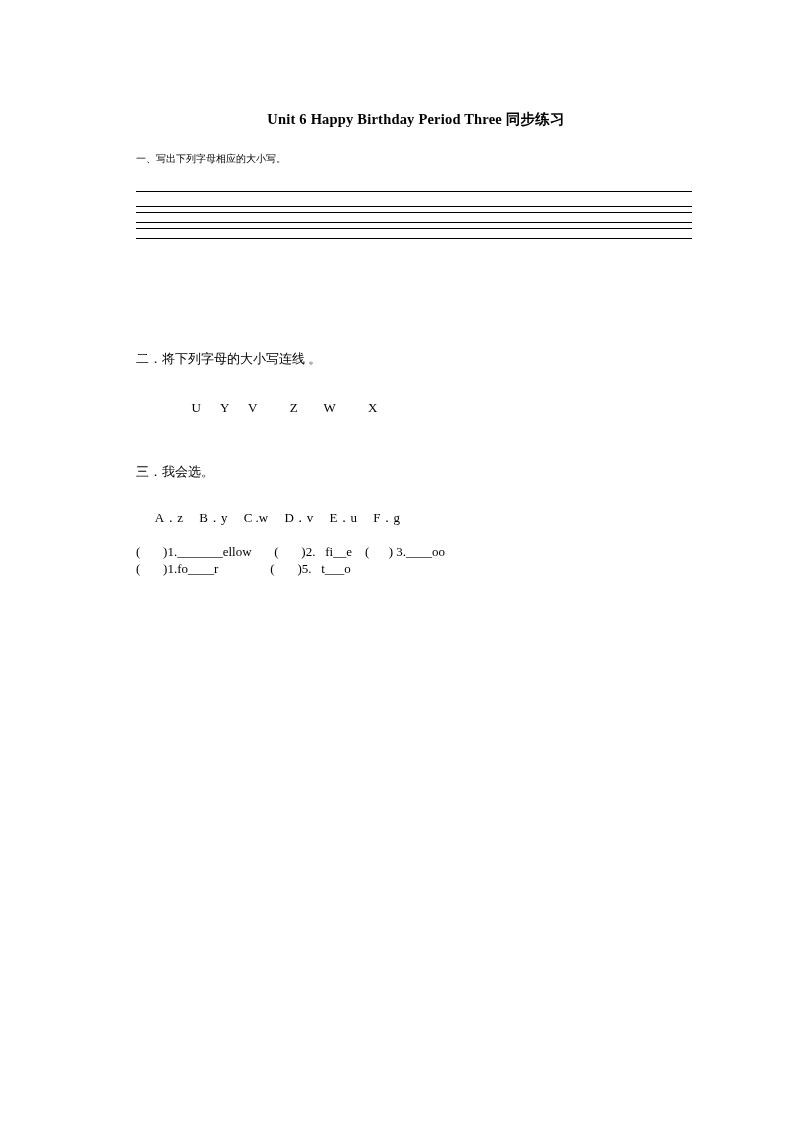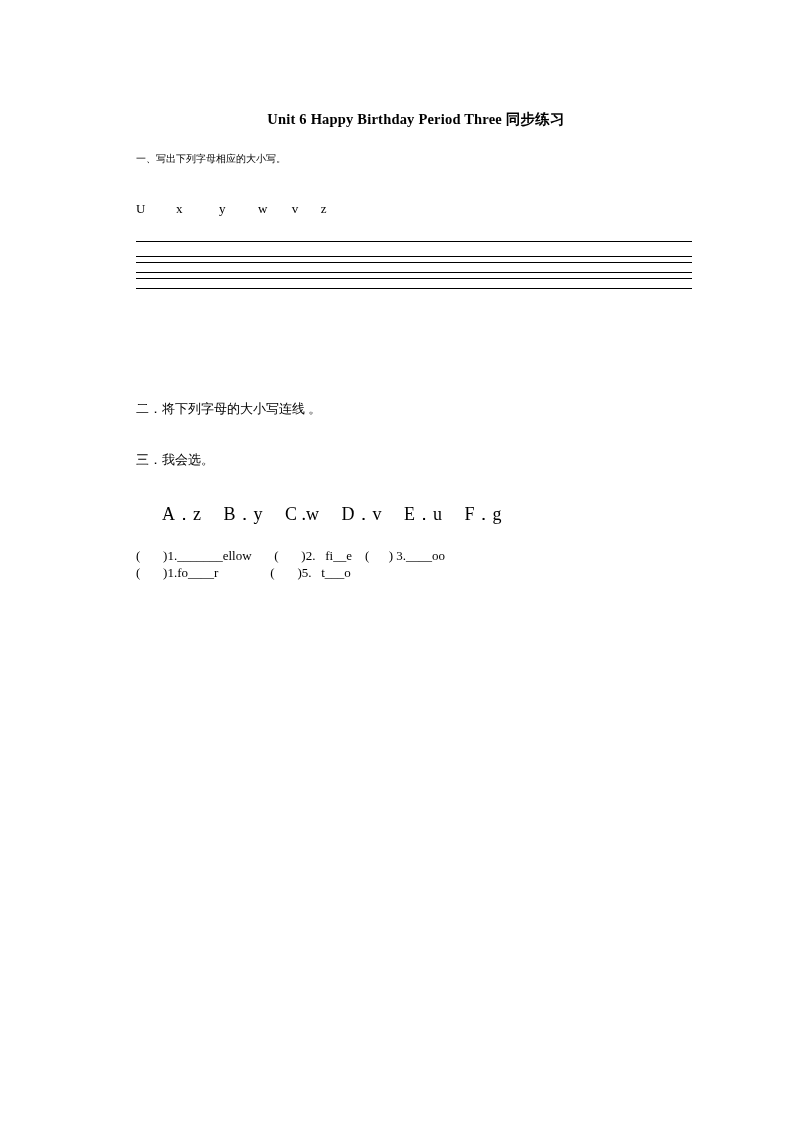--- a/index.html
+++ b/index.html
@@ -72,60 +72,60 @@
     margin-top: 14px;
     font-size: 13px;
     padding-left: 36px;
     white-space: pre;
   }
   .match-row2 { margin-top: 28px; padding-left: 32px; }
 
   .q3-head { margin-top: 30px; font-size: 13px; }
   .opts-row {
     margin-top: 10px;
-    font-size: 18px;
+    font-size: 13px;
     white-space: pre;
     font-family: Liberation Serif, serif;
   }
   .blanks-row {
     margin-top: 1px;
     font-size: 13px;
     white-space: pre;
   }
 </style>
 </head>
 <body>
 
 <div class="page">
   <div class="content">
 
     <div class="doc-title">Unit 6 Happy Birthday Period Three 同步练习</div>
 
     <div class="section-head">一、写出下列字母相应的大小写。</div>
 
-    <div class="letters-row">
-      <span>U</span><span class="sp1"></span><span>x</span><span class="sp2"></span><span>y</span><span class="sp3"></span><span>w</span><span class="sp4"></span><span>v</span><span class="sp5"></span><span>z</span>
-    </div>
 
     <div class="rule-block">
       <div class="rule-line"></div>
       <div class="rule-gap-big"></div>
       <div class="rule-line"></div>
       <div class="rule-gap-thin"></div>
       <div class="rule-line"></div>
       <div class="rule-gap-mid"></div>
       <div class="rule-line"></div>
       <div class="rule-gap-thin"></div>
       <div class="rule-line"></div>
       <div class="rule-gap-mid"></div>
       <div class="rule-line"></div>
     </div>
 
     <div class="section-head q2-head">二．将下列字母的大小写连线 。</div>
 
+    <div class="match-row">
+      <span>U</span>      <span>Y</span>      <span>V</span>          <span>Z</span>        <span>W</span>          <span>X</span>
+    </div>
 
 
     <div class="section-head q3-head">三．我会选。</div>
 
     <div class="opts-row">
       <span>A．z</span>     <span>B．y</span>     <span>C .w</span>     <span>D．v</span>     <span>E．u</span>     <span>F．g</span>
     </div>
 
     <div class="blanks-row">(       )1._______ellow       (       )2.   fi__e    (      ) 3.____oo</div>
     <div class="blanks-row">(       )1.fo____r                (       )5.   t___o</div>

